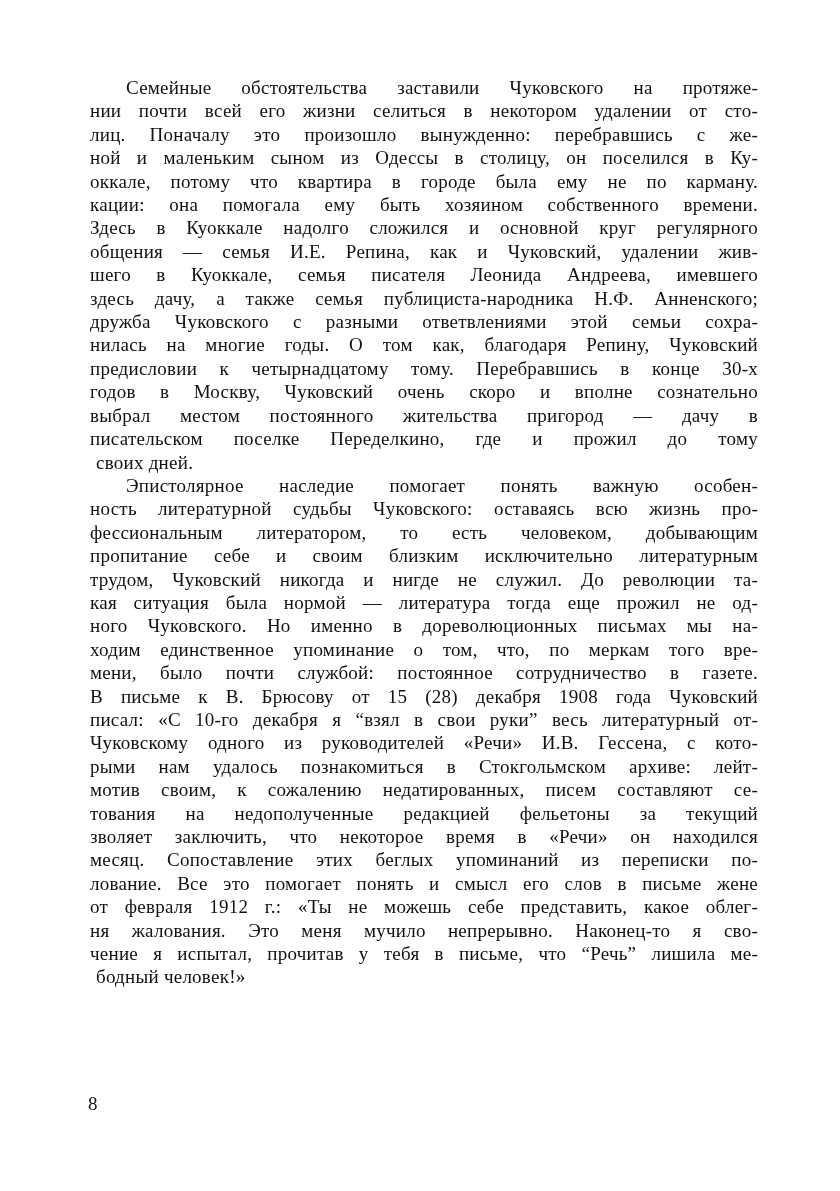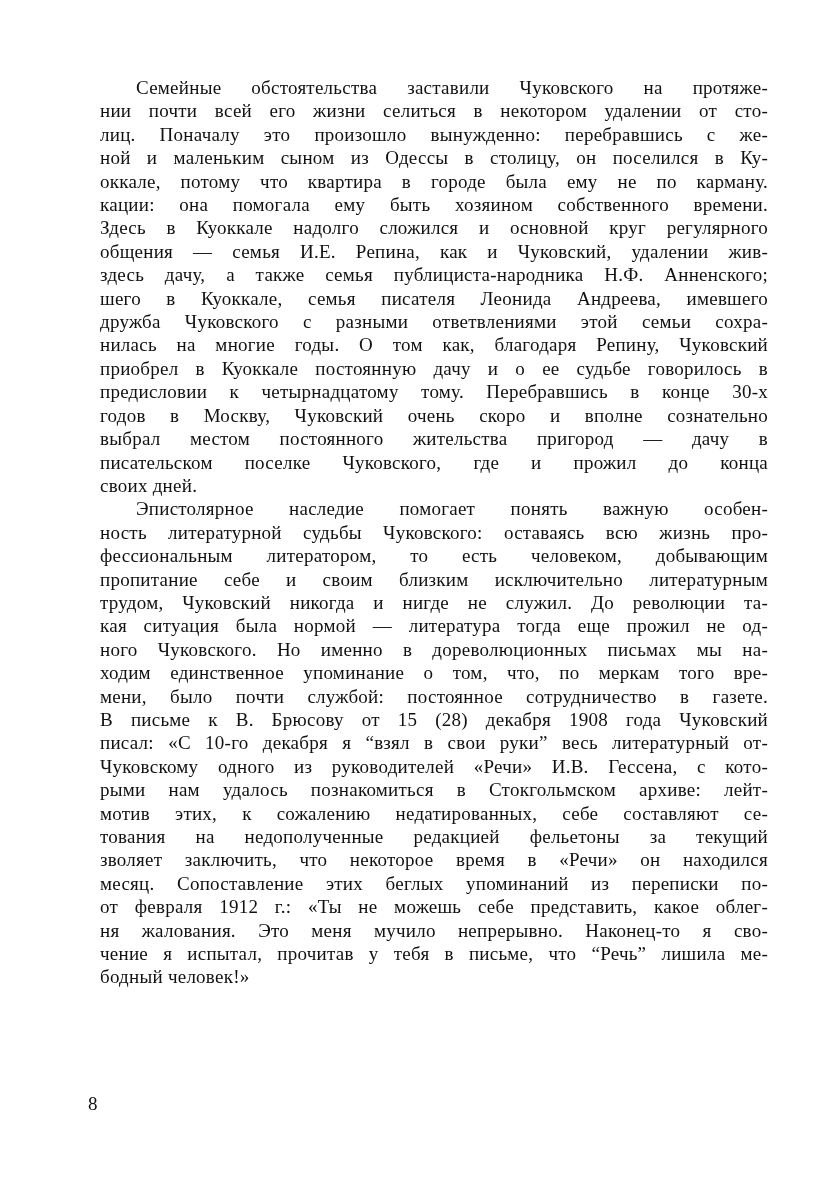--- a/index.html
+++ b/index.html
@@ -15,41 +15,42 @@
     position: relative;
     overflow: hidden;
   }
   .page {
     position: absolute;
     inset: 0;
     background: #ffffff;
   }
   .text-block {
     position: absolute;
-    left: 100px;
+    left: 90px;
     top: 76px;
     width: 668px;
   }
   .paragraph {
     margin: 0;
     padding: 0;
   }
   .line {
     font-size: 19px;
     line-height: 23.4px;
     letter-spacing: 0.25px;
     text-align: justify;
     text-align-last: justify;
     white-space: normal;
   }
   .line.first {
     text-indent: 36px;
   }
   .line.last {
     text-align-last: left;
+    margin-left: 6px;
   }
   .page-number {
     position: absolute;
     left: 88px;
     top: 1092px;
     font-size: 19px;
     line-height: 23px;
     color: #111111;
   }
 </style>
@@ -60,49 +61,49 @@
   <div class="text-block" id="text-block">
       <div class="paragraph">
         <div class="line first">Семейные обстоятельства заставили Чуковского на протяже-</div>
         <div class="line">нии почти всей его жизни селиться в некотором удалении от сто-</div>
         <div class="line">лиц. Поначалу это произошло вынужденно: перебравшись с же-</div>
         <div class="line">ной и маленьким сыном из Одессы в столицу, он поселился в Ку-</div>
         <div class="line">оккале, потому что квартира в городе была ему не по карману.</div>
         <div class="line">кации: она помогала ему быть хозяином собственного времени.</div>
         <div class="line">Здесь в Куоккале надолго сложился и основной круг регулярного</div>
         <div class="line">общения — семья И.Е. Репина, как и Чуковский, удалении жив-</div>
+        <div class="line">шего в Куоккале, семья писателя Леонида Андреева, имевшего</div>
         <div class="line">здесь дачу, а также семья публициста-народника Н.Ф. Анненского;</div>
-        <div class="line">шего в Куоккале, семья писателя Леонида Андреева, имевшего</div>
         <div class="line">дружба Чуковского с разными ответвлениями этой семьи сохра-</div>
         <div class="line">нилась на многие годы. О том как, благодаря Репину, Чуковский</div>
-        <div class="line">приобрел в Куоккале постоянную дачу и о ее судьбе говорилось в</div>
         <div class="line">предисловии к четырнадцатому тому. Перебравшись в конце 30-х</div>
         <div class="line">годов в Москву, Чуковский очень скоро и вполне сознательно</div>
         <div class="line">выбрал местом постоянного жительства пригород — дачу в</div>
-        <div class="line">писательском поселке Чуковского, где и прожил до конца</div>
+        <div class="line">писательском поселке Переделкино, где и прожил до тому</div>
         <div class="line last">своих дней.</div>
       </div>
       <div class="paragraph">
         <div class="line first">Эпистолярное наследие помогает понять важную особен-</div>
         <div class="line">ность литературной судьбы Чуковского: оставаясь всю жизнь про-</div>
         <div class="line">фессиональным литератором, то есть человеком, добывающим</div>
         <div class="line">пропитание себе и своим близким исключительно литературным</div>
         <div class="line">трудом, Чуковский никогда и нигде не служил. До революции та-</div>
         <div class="line">кая ситуация была нормой — литература тогда еще прожил не од-</div>
         <div class="line">ного Чуковского. Но именно в дореволюционных письмах мы на-</div>
         <div class="line">ходим единственное упоминание о том, что, по меркам того вре-</div>
         <div class="line">мени, было почти службой: постоянное сотрудничество в газете.</div>
         <div class="line">В письме к В. Брюсову от 15 (28) декабря 1908 года Чуковский</div>
         <div class="line">писал: «С 10-го декабря я “взял в свои руки” весь литературный от-</div>
         <div class="line">Чуковскому одного из руководителей «Речи» И.В. Гессена, с кото-</div>
         <div class="line">рыми нам удалось познакомиться в Стокгольмском архиве: лейт-</div>
-        <div class="line">мотив этих, к сожалению недатированных, себе составляют се-</div>
+        <div class="line">мотив своим, к сожалению недатированных, писем составляют се-</div>
         <div class="line">тования на недополученные редакцией фельетоны за текущий</div>
         <div class="line">зволяет заключить, что некоторое время в «Речи» он находился</div>
         <div class="line">месяц. Сопоставление этих беглых упоминаний из переписки по-</div>
+        <div class="line">лование. Все это помогает понять и смысл его слов в письме жене</div>
         <div class="line">от февраля 1912 г.: «Ты не можешь себе представить, какое облег-</div>
         <div class="line">ня жалования. Это меня мучило непрерывно. Наконец-то я сво-</div>
         <div class="line">чение я испытал, прочитав у тебя в письме, что “Речь” лишила ме-</div>
         <div class="line last">бодный человек!»</div>
       </div>
     </div>
   <div class="page-number">8</div>
 </div>
 
 </body></html>

